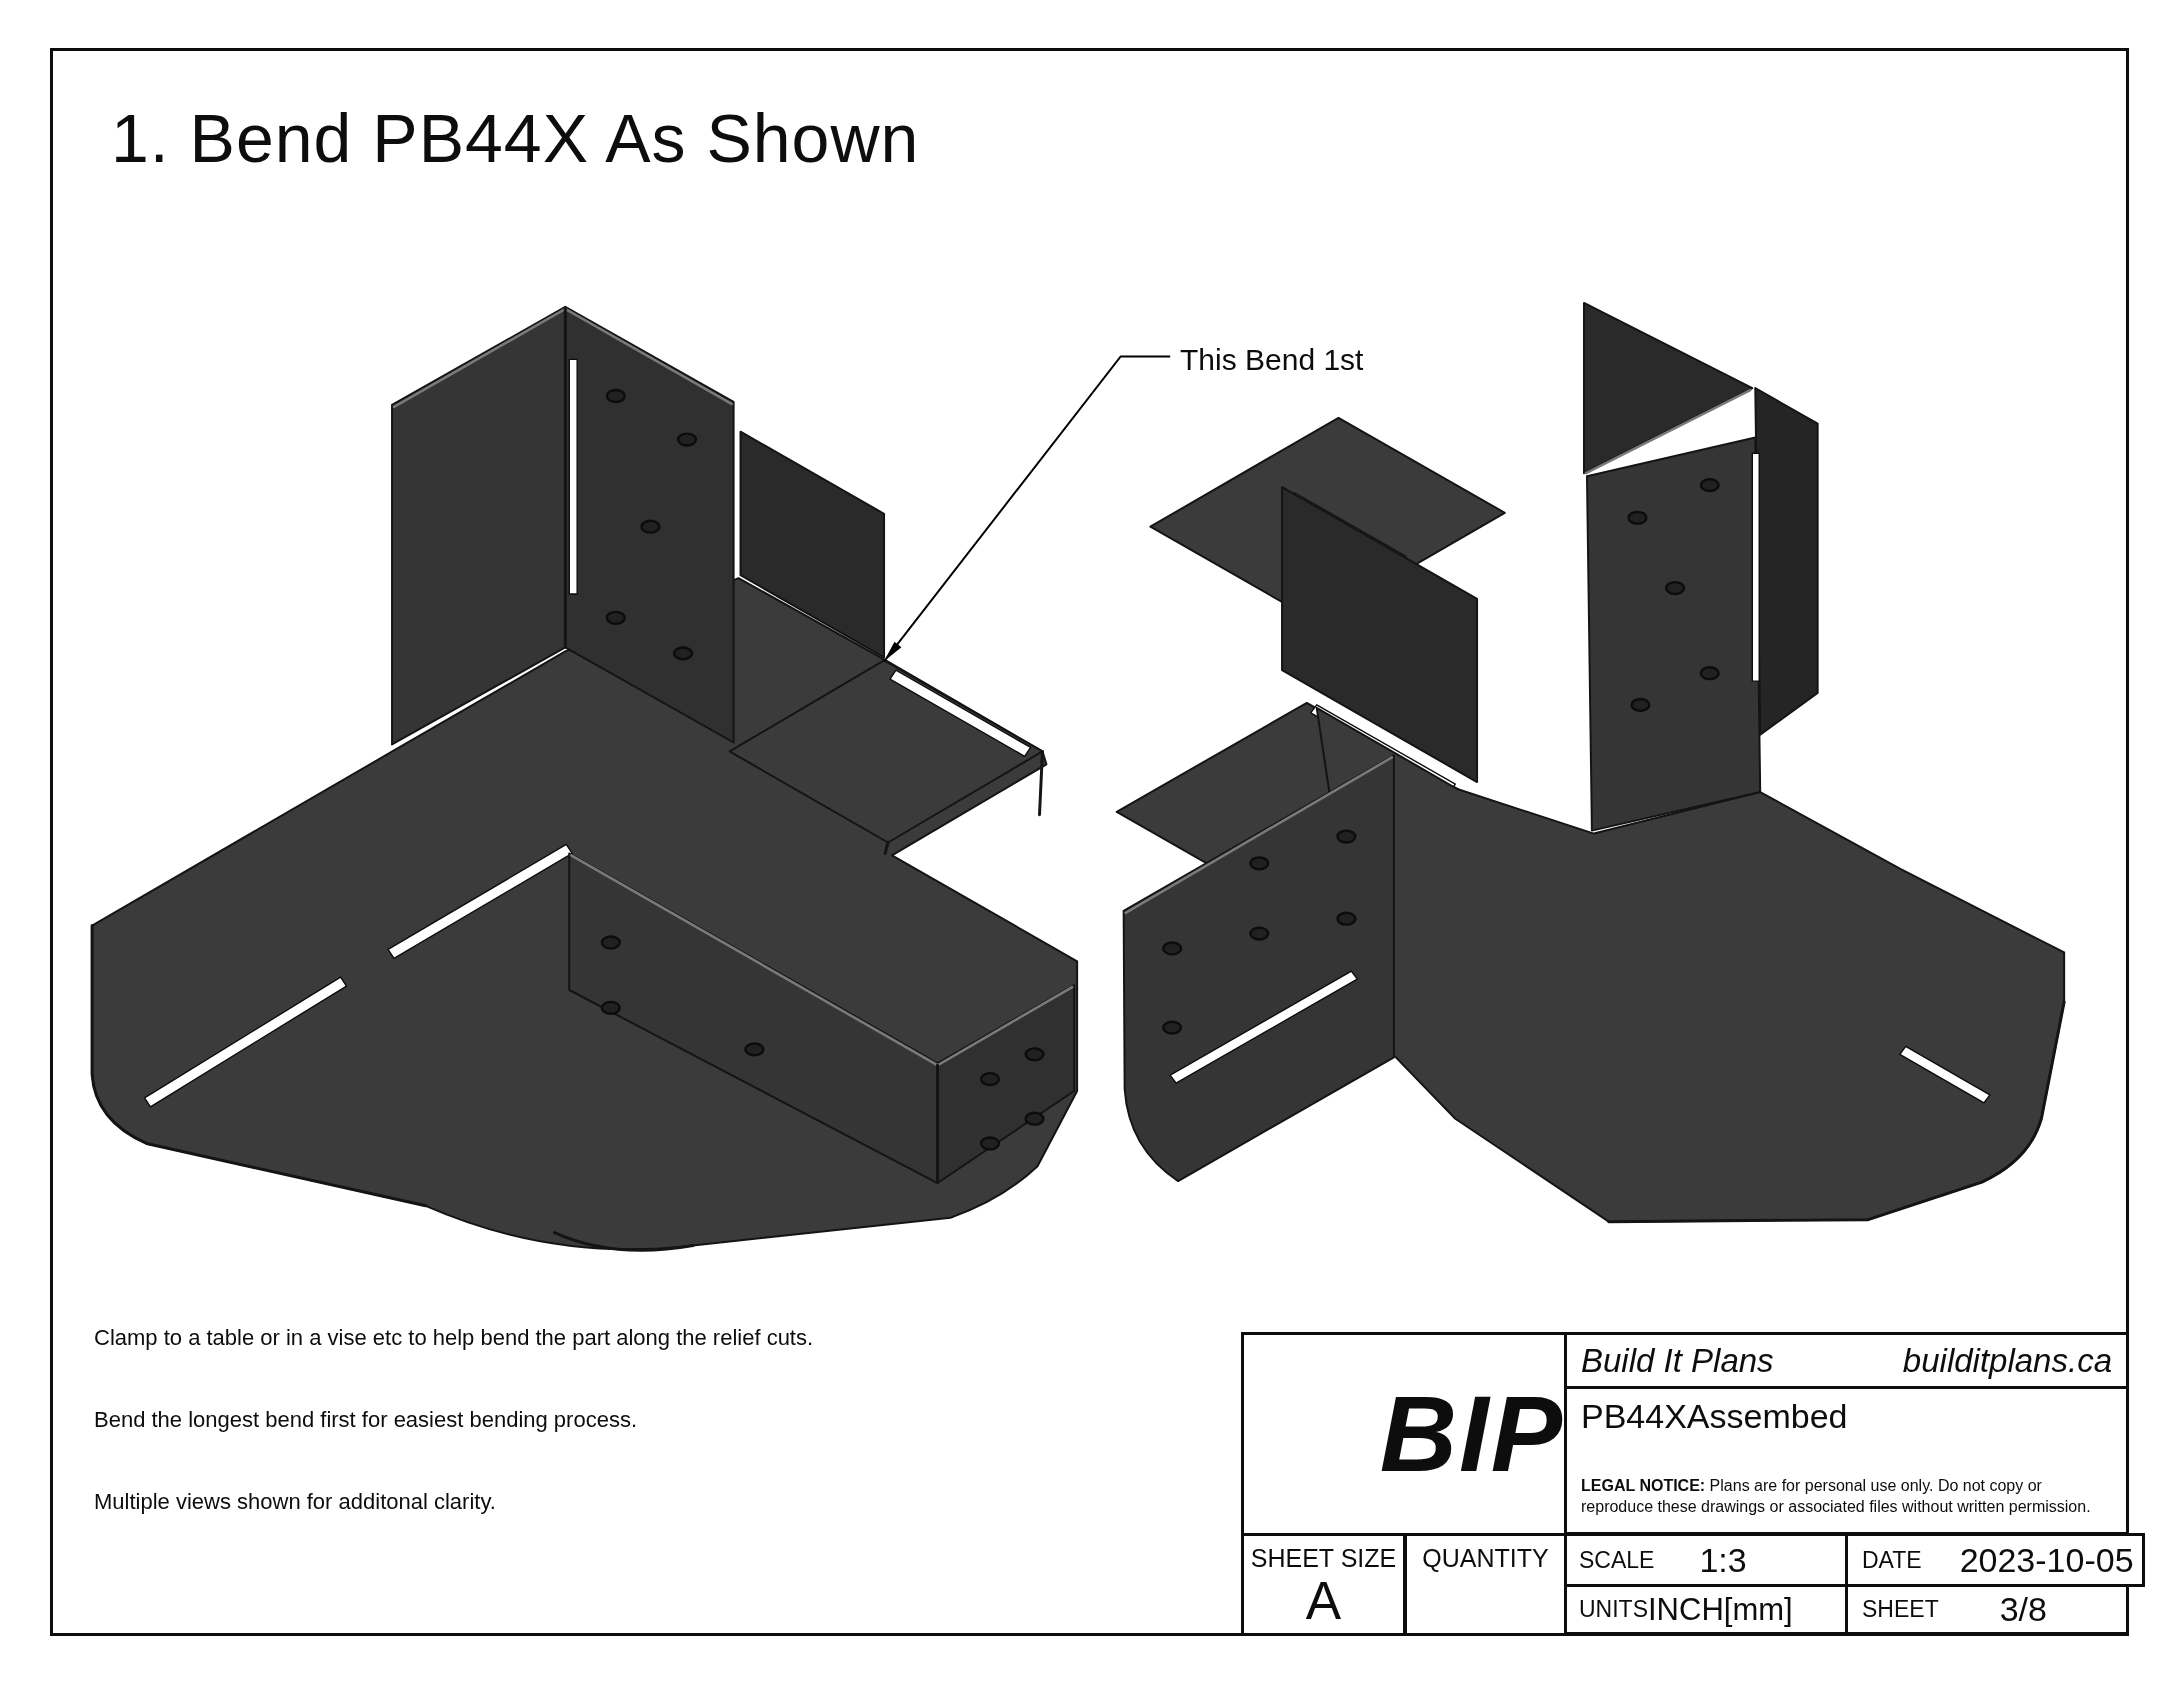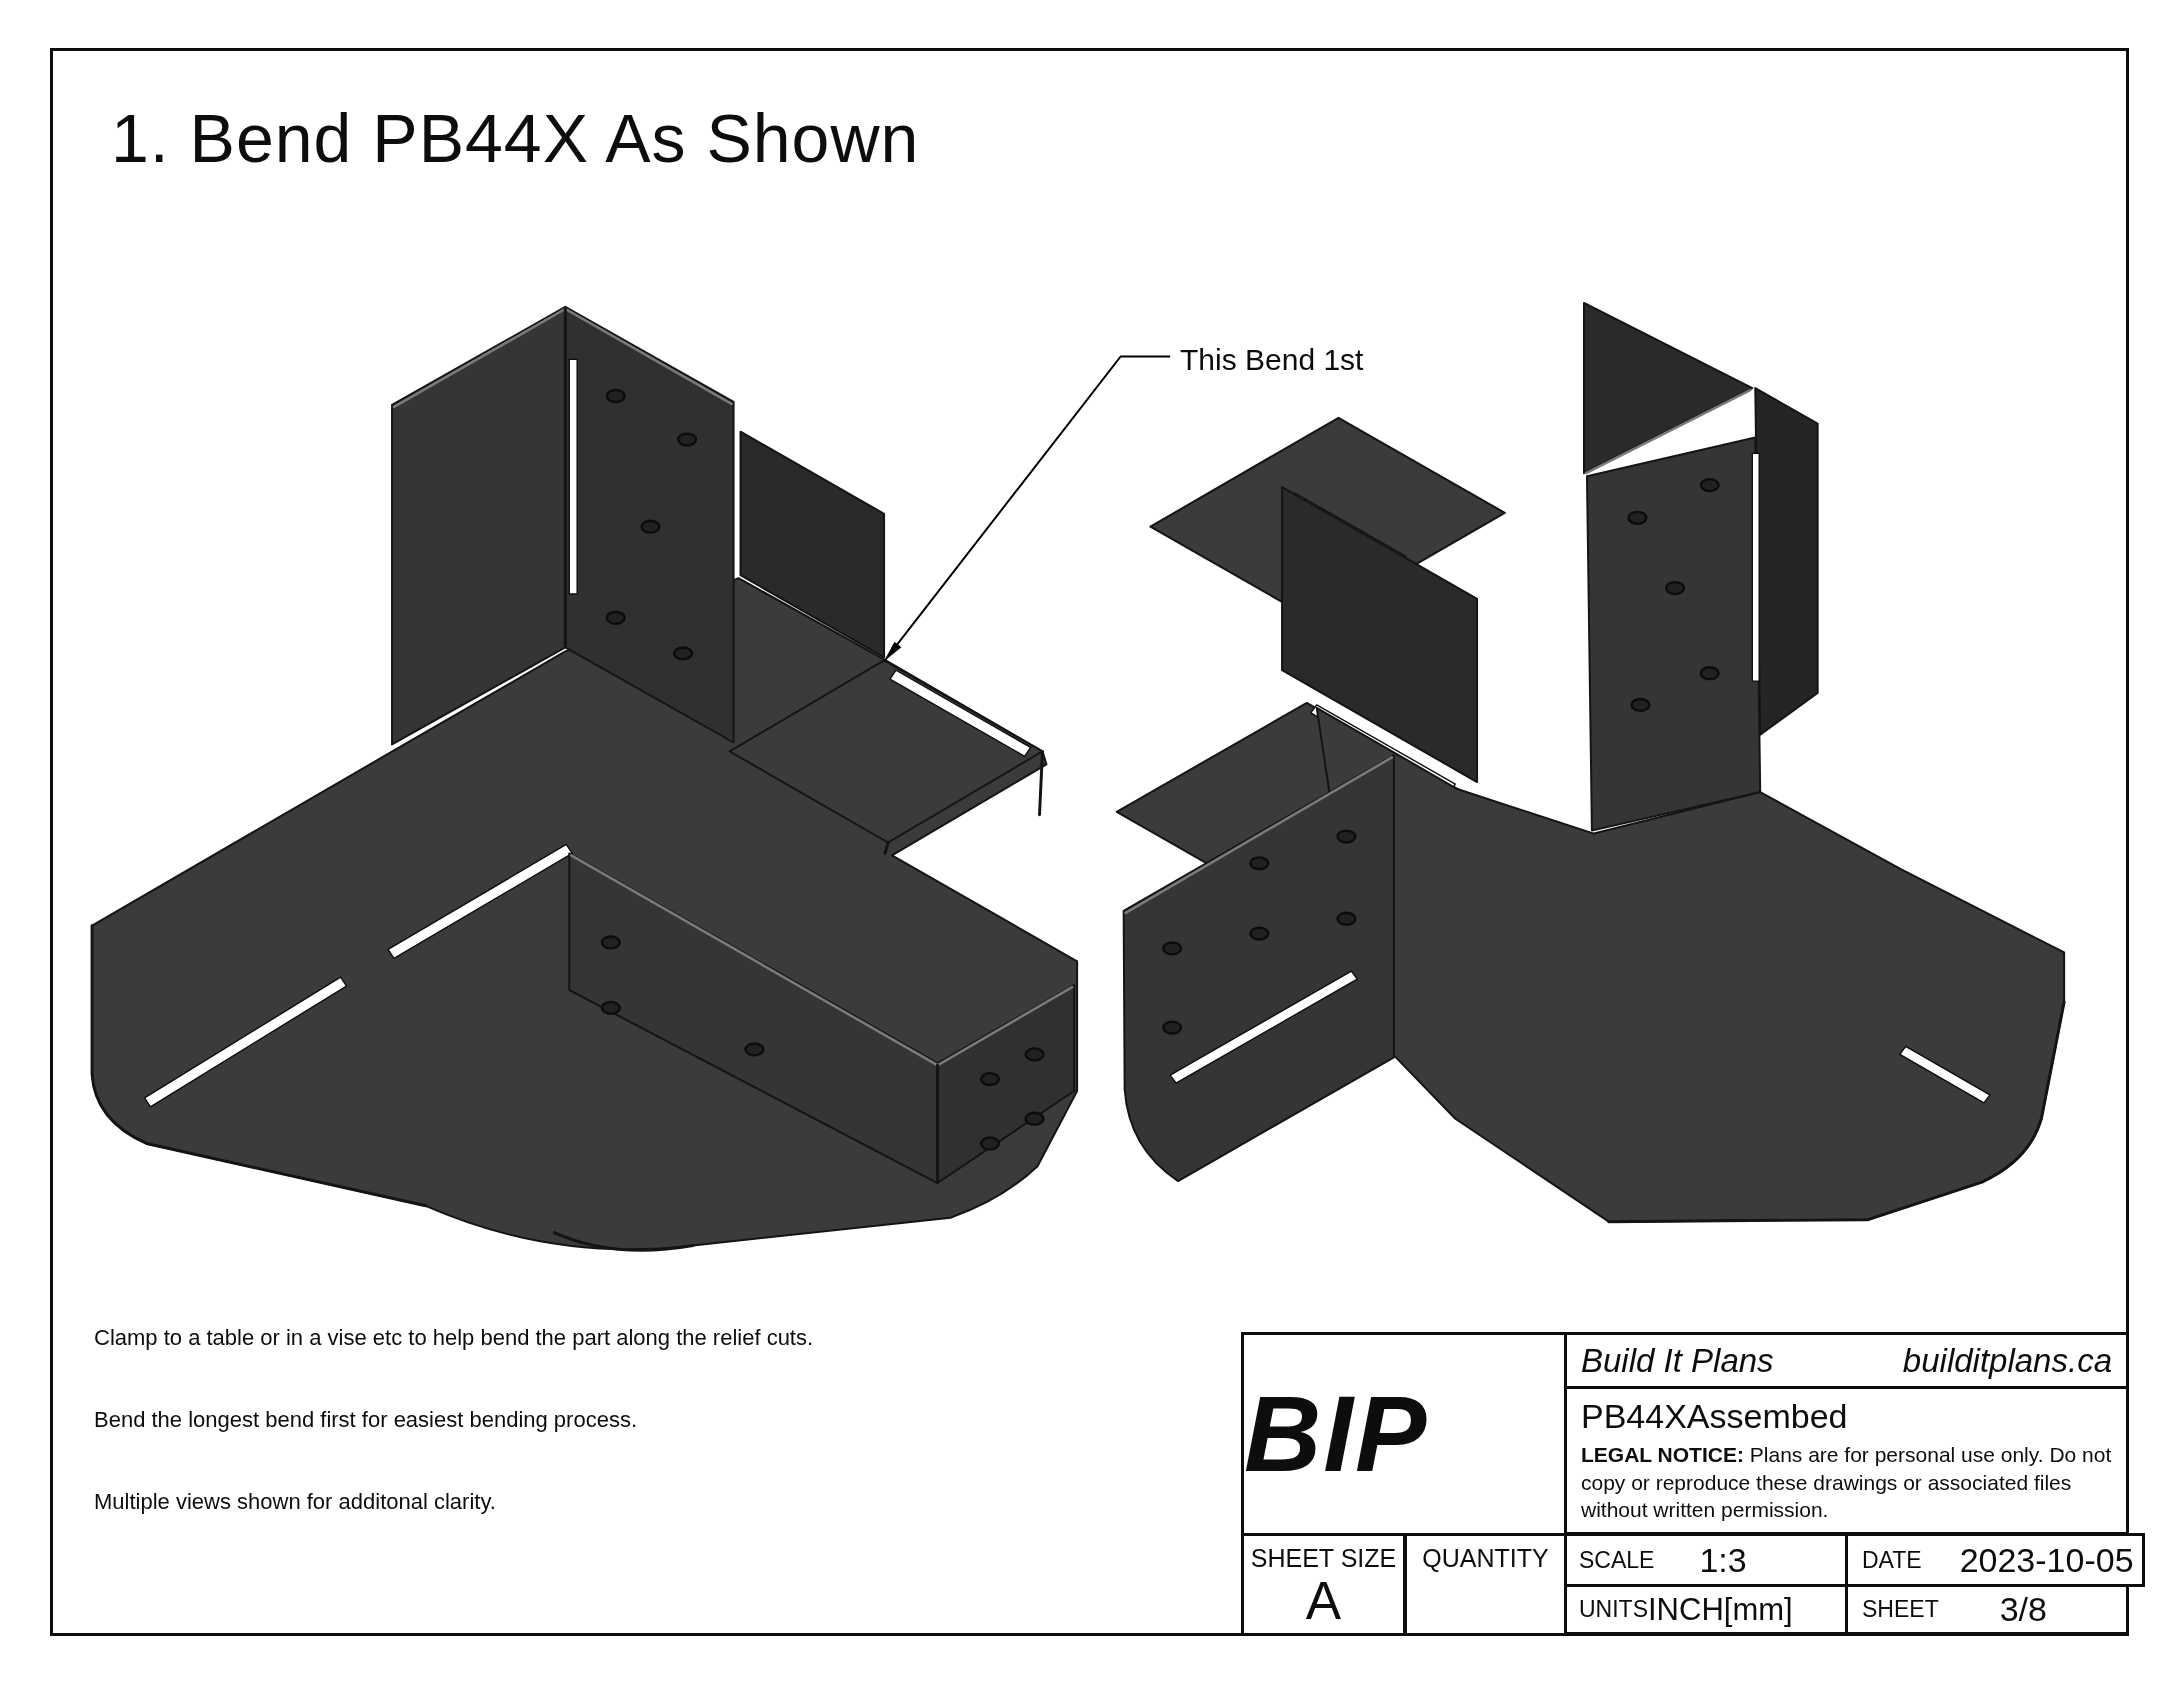--- a/index.html
+++ b/index.html
@@ -31,32 +31,32 @@
   .f-dark{fill:var(--part-dark);}
   .f-darker{fill:var(--part-darker);}
   .slot{fill:#ffffff;stroke:#0c0c0c;stroke-width:1.4;stroke-linejoin:round;}
   .hole{fill:var(--hole);stroke:#0c0c0c;stroke-width:2.4;}
   .hl{fill:none;stroke:var(--hilite);stroke-width:2.6;stroke-linecap:round;}
   .edge{fill:none;stroke:#141414;stroke-width:3;stroke-linecap:round;stroke-linejoin:round;}
   .leader{fill:none;stroke:#000;stroke-width:2;}
 
   
   .tb-cell{position:absolute;border:3px solid var(--ink);background:#fff;}
-  #tb-logo-cell{left:1241px;top:1332px;width:326px;height:204px;display:flex;align-items:center;justify-content:flex-start;}
+  #tb-logo-cell{left:1241px;top:1332px;width:326px;height:204px;display:flex;align-items:center;justify-content:flex-end;}
   #tb-logo{font-size:107px;font-weight:bold;font-style:italic;letter-spacing:2px;}
   #tb-sheetsize-cell{left:1241px;top:1533px;width:165px;height:103px;display:flex;flex-direction:column;align-items:center;}
   #tb-quantity-cell{left:1404px;top:1533px;width:163px;height:103px;display:flex;flex-direction:column;align-items:center;}
   .tb-small-label{font-size:25px;margin-top:8px;}
   #tb-sheetsize-value{font-size:53px;line-height:1.05;}
   #tb-company-cell{left:1564px;top:1332px;width:565px;height:57px;display:flex;align-items:center;justify-content:space-between;padding:0 14px;}
   #tb-company{font-style:italic;font-size:33px;}
   #tb-website{font-style:italic;font-size:33px;}
   #tb-part-cell{left:1564px;top:1386px;width:565px;height:149px;}
   #tb-part-name{position:absolute;left:14px;top:8px;font-size:34px;}
-  #tb-legal{position:absolute;left:14px;right:8px;bottom:8px;font-size:21px;line-height:1.32;}
+  #tb-legal{position:absolute;left:14px;right:8px;bottom:15px;font-size:16px;line-height:1.32;}
   #tb-legal-label{font-weight:bold;}
   .tb-kv{display:flex;align-items:center;}
   .tb-k{font-size:23px;}
   .tb-v{font-size:34px;}
   #tb-scale-cell{left:1564px;top:1533px;width:284px;height:54px;padding-left:12px;}
   #tb-scale-cell .tb-v{margin-left:45px;}
   #tb-units-cell{left:1564px;top:1584px;width:284px;height:51px;padding-left:12px;}
   #tb-units-cell .tb-v{font-size:31px;}
   #tb-date-cell{left:1845px;top:1533px;width:300px;height:54px;padding-left:14px;}
   #tb-date-cell .tb-v{margin-left:38px;}

